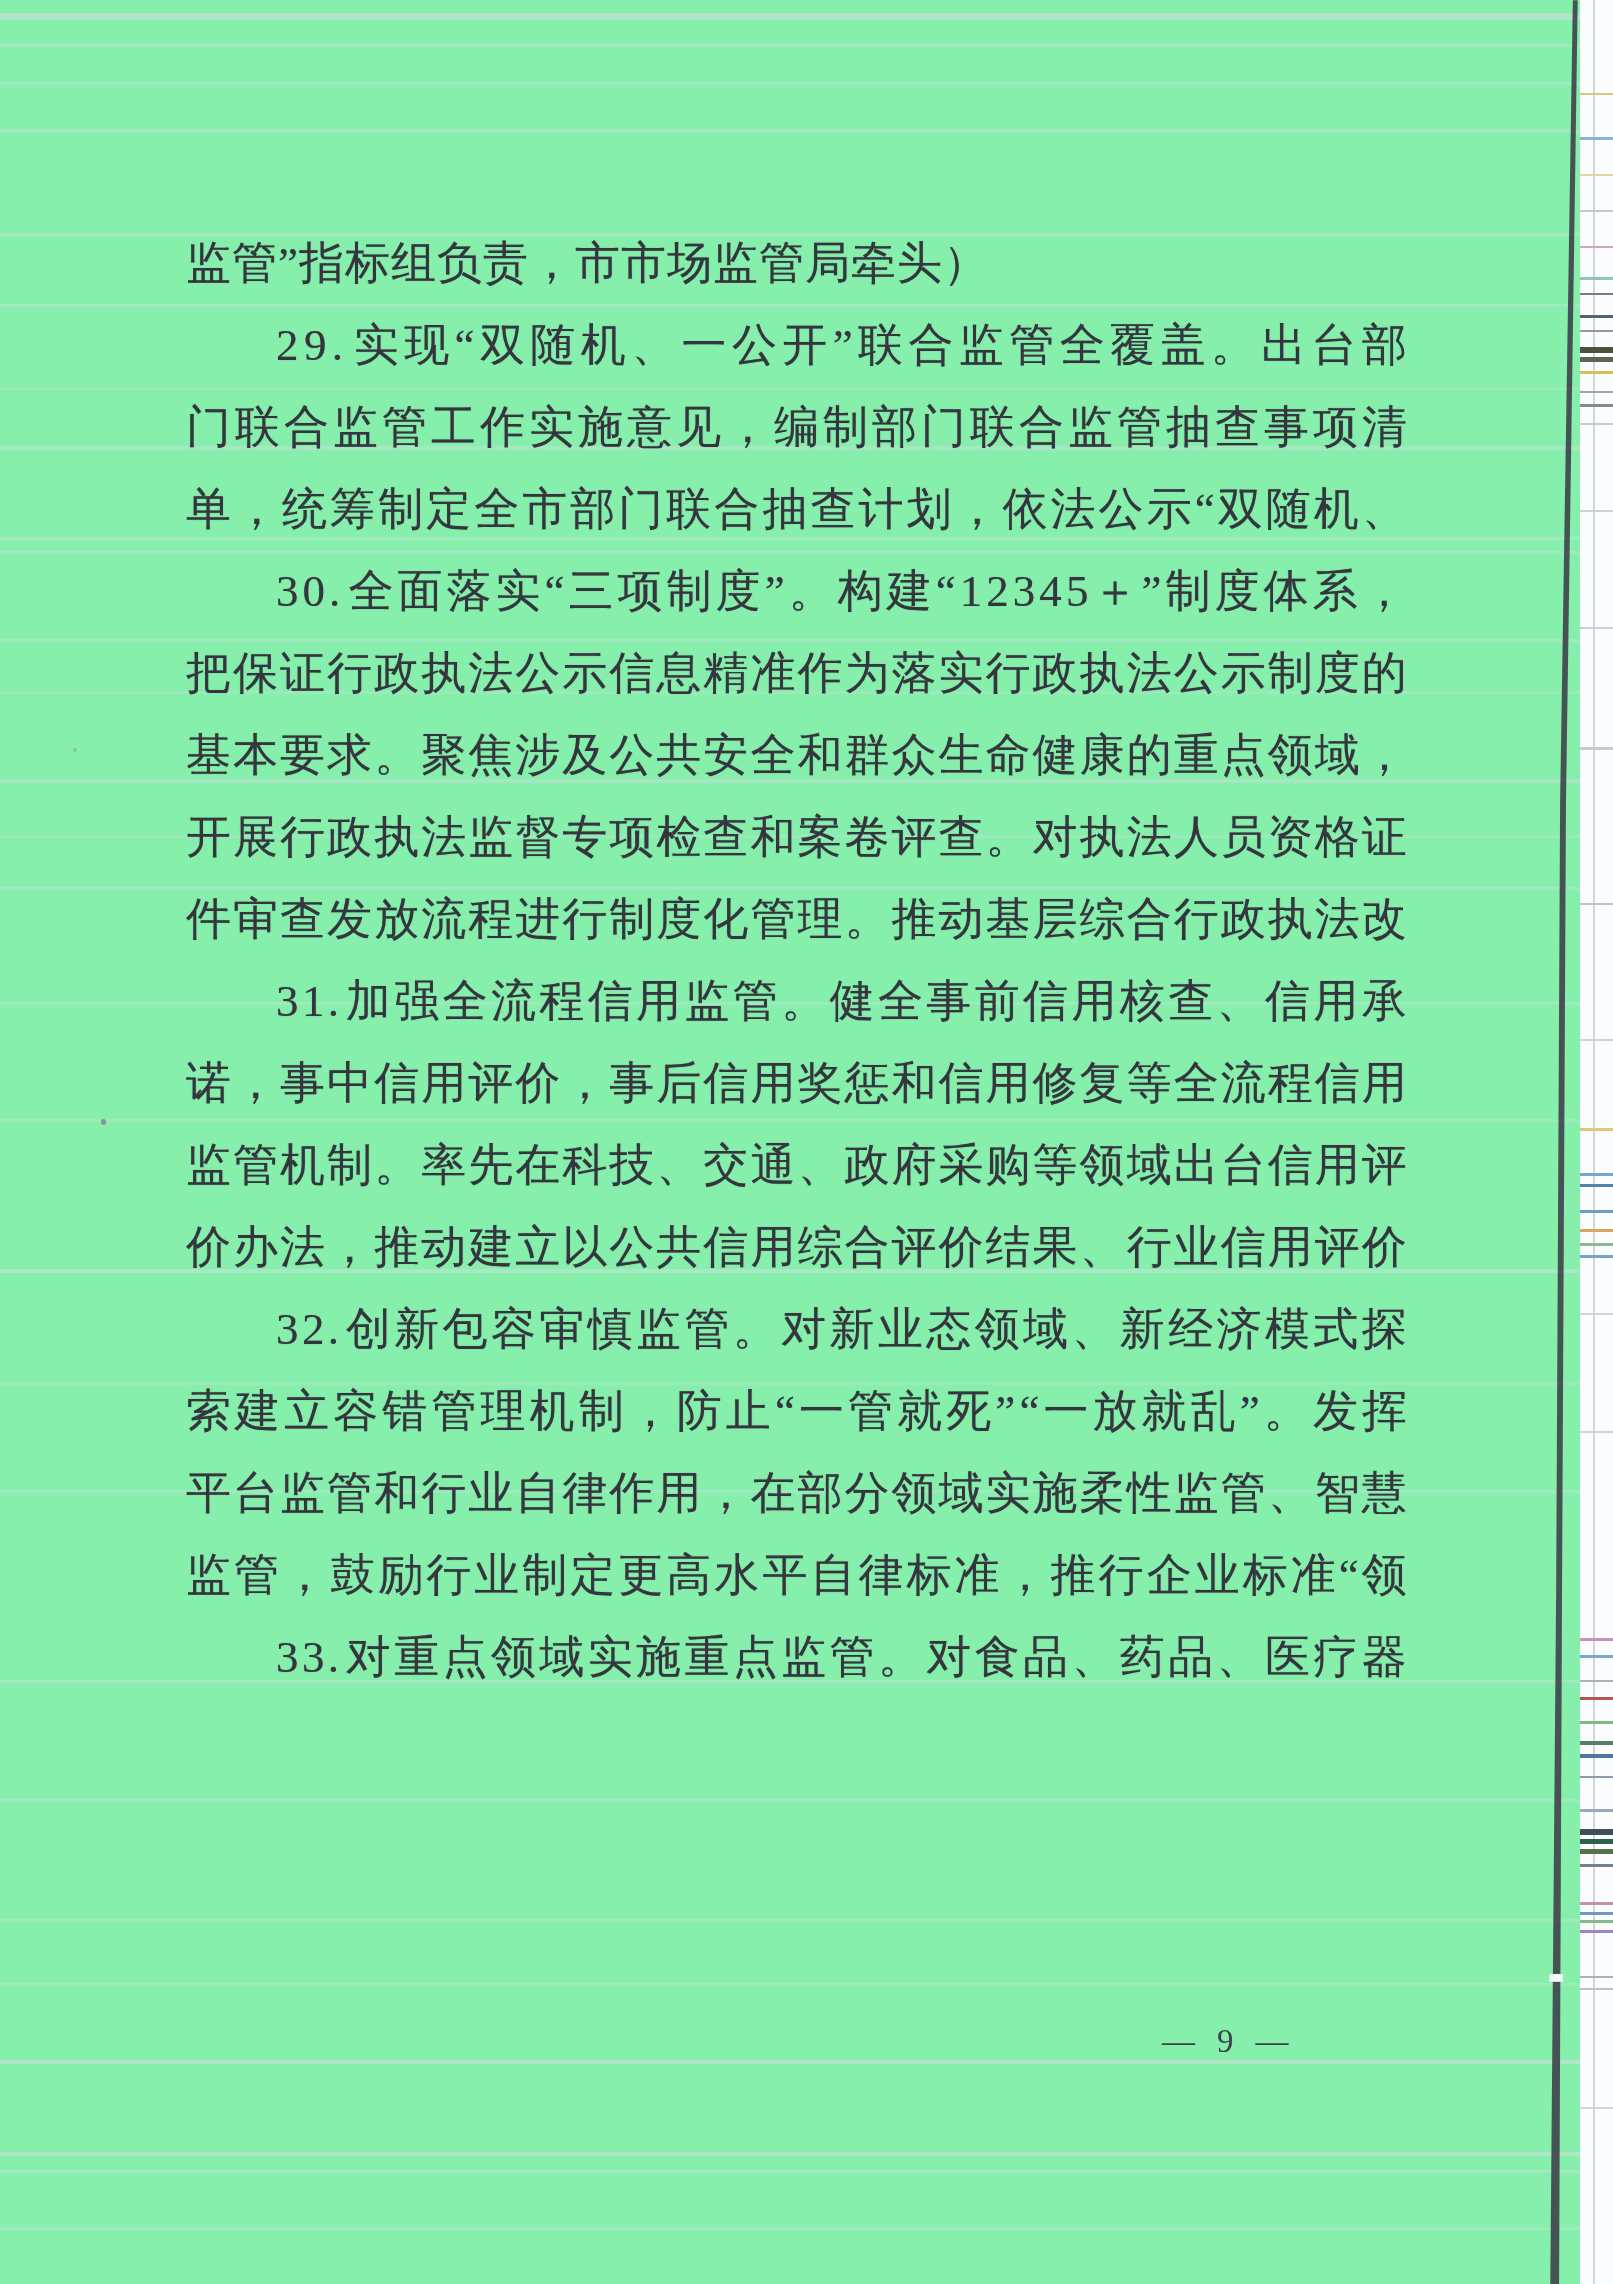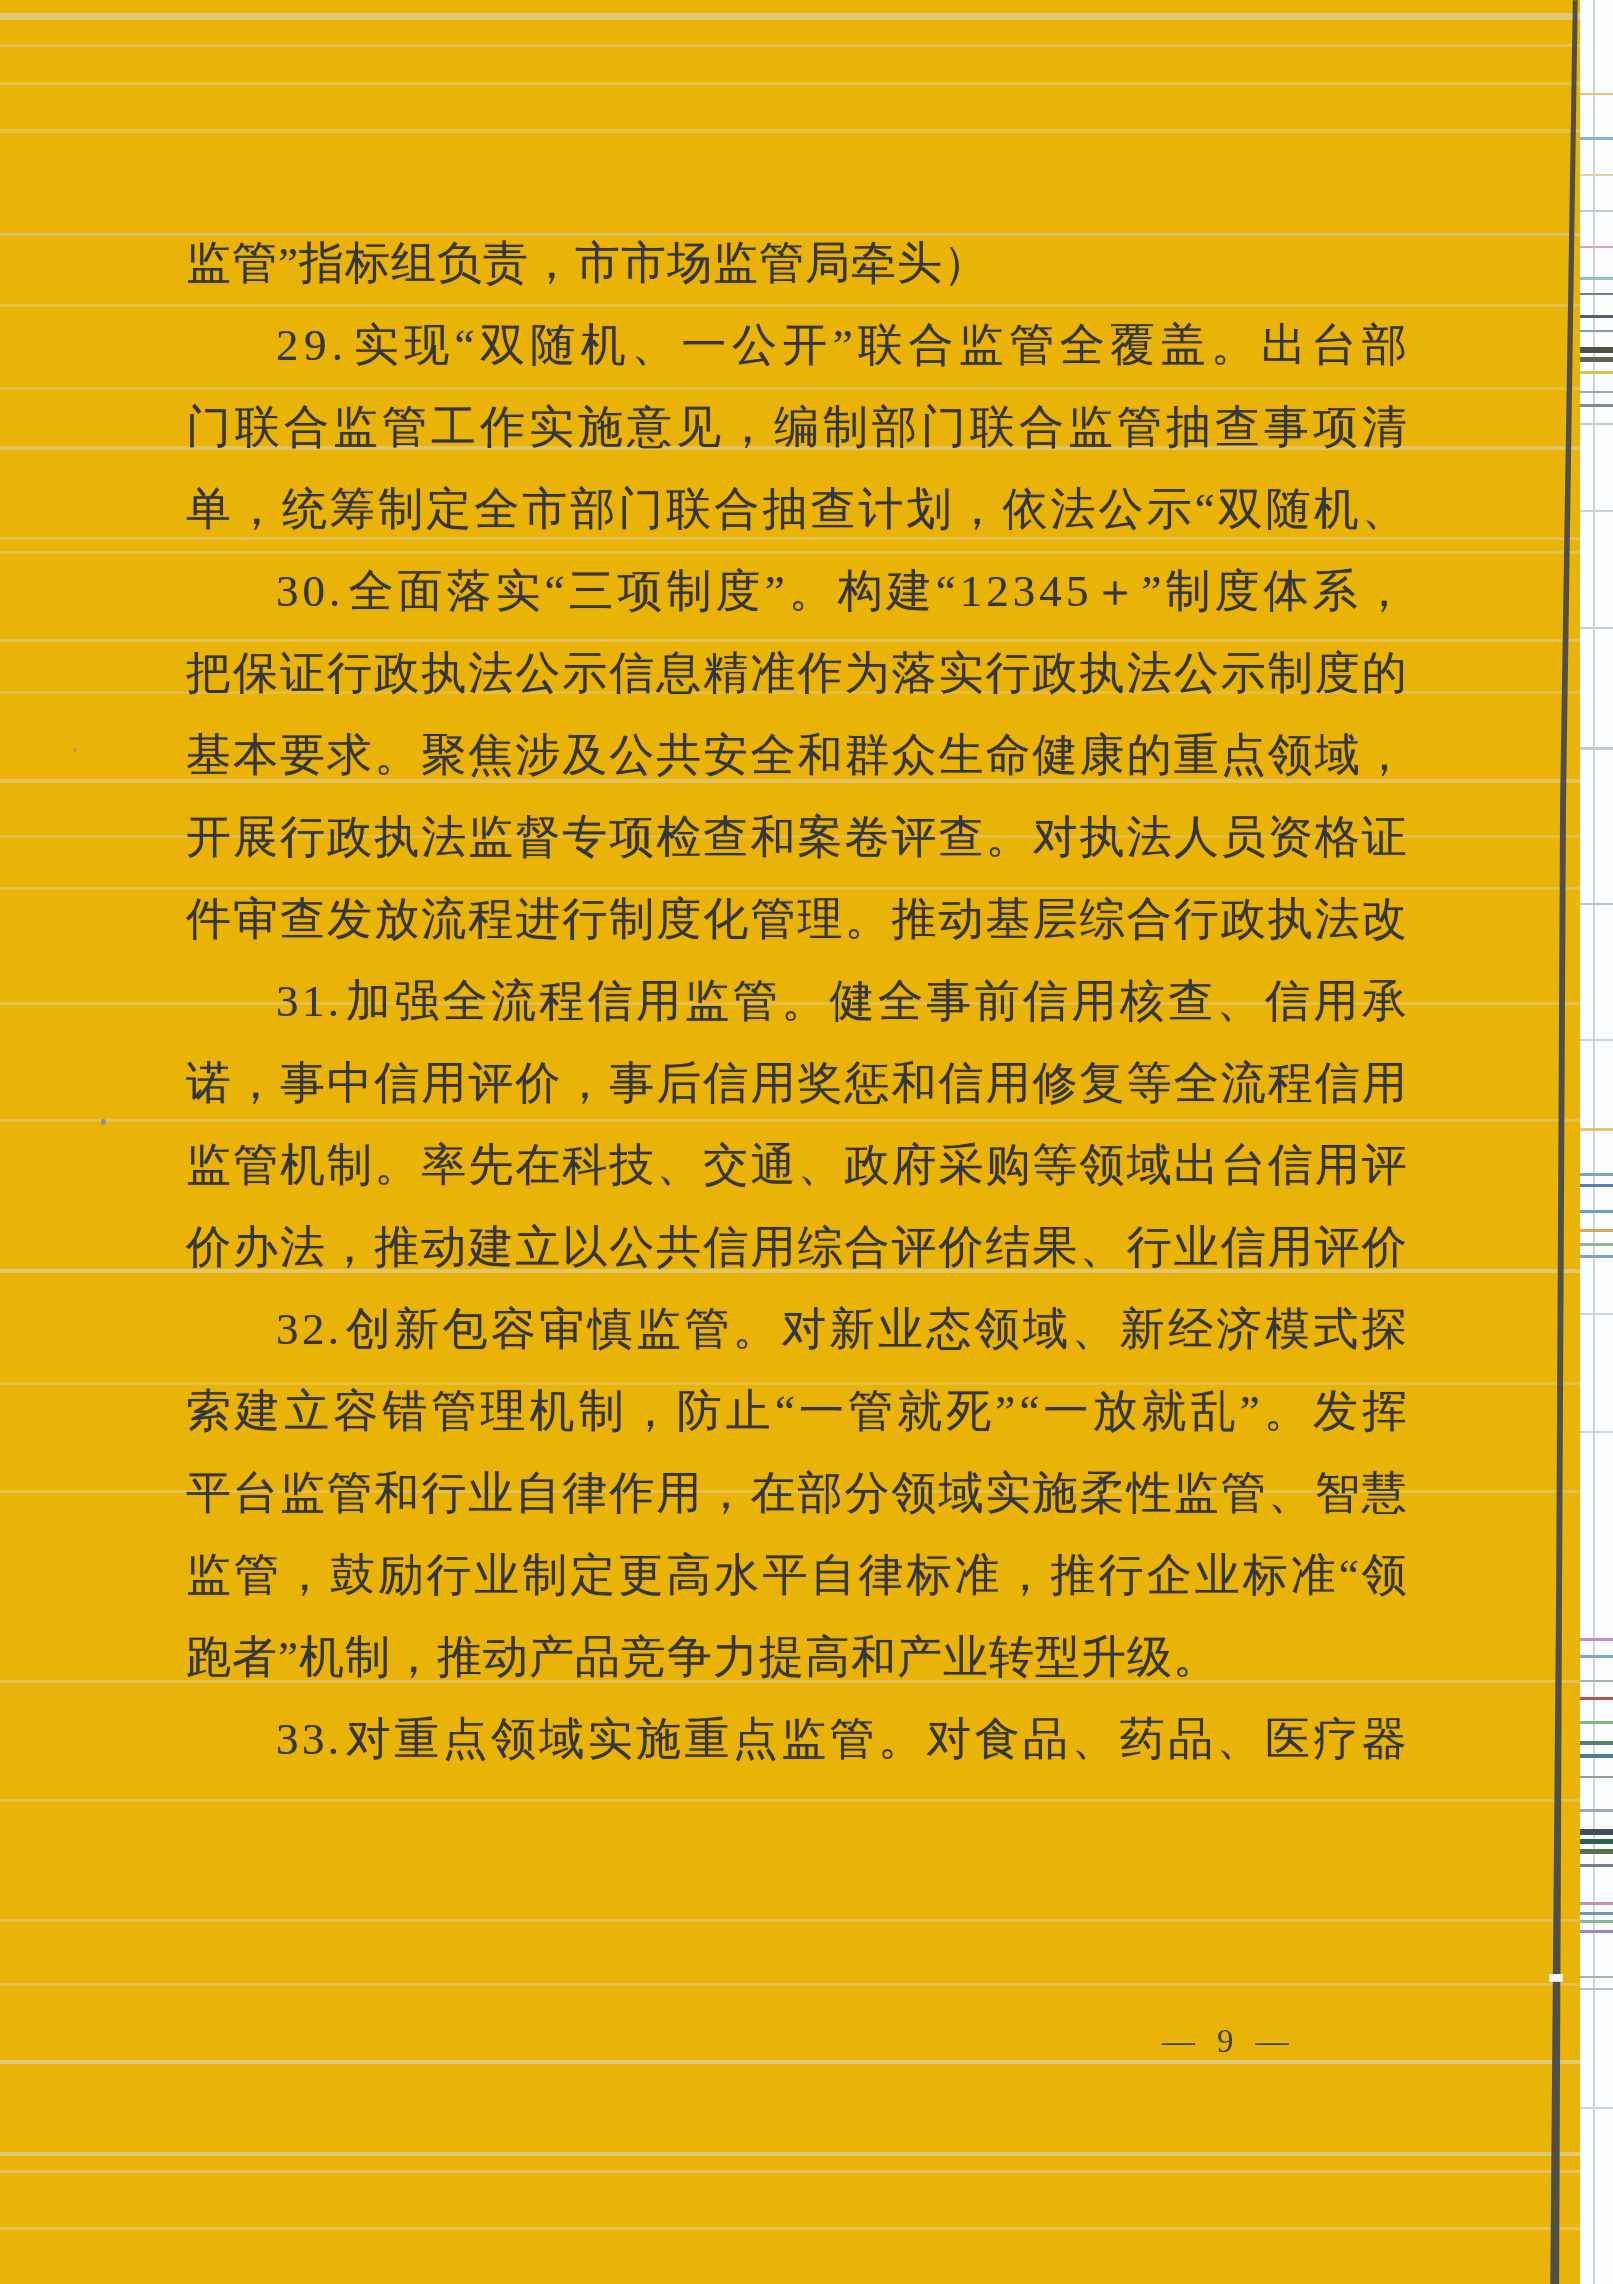--- a/index.html
+++ b/index.html
@@ -1,21 +1,21 @@
 <!DOCTYPE html>
 <html><head>
 <meta charset="utf-8">
 <style>
   html,body{margin:0;padding:0}
   body{
     width:1613px;height:2285px;position:relative;overflow:hidden;
     background:#eef1f4;
     font-family:"Liberation Serif","DejaVu Serif",serif;
   }
-  .page{position:absolute;left:0;top:0;width:1613px;height:2285px;background:#eab308}
+  .page{position:absolute;left:0;top:0;width:1613px;height:2285px;background:#86efac}
   .band{position:absolute;left:0;width:100%;background:#d7dde3;pointer-events:none}
   .text-block{
     position:absolute;left:186px;top:222px;width:1221px;
     color:#34353d;font-size:45px;
     text-shadow:0 0 1px rgba(52,54,66,.45);
   }
   .line{height:82px;white-space:nowrap}
   .line.fill{display:flex;justify-content:space-between;align-items:center}
   .line.indent{padding-left:90px}
   .line.end{line-height:82px;letter-spacing:1px}
@@ -514,21 +514,20 @@
         <span>，</span>
         <span>推</span>
         <span>行</span>
         <span>企</span>
         <span>业</span>
         <span>标</span>
         <span>准</span>
         <span>“</span>
         <span>领</span>
       </div>
-      <div class="line end">跑者”机制，推动产品竞争力提高和产业转型升级。</div>
       <div class="line fill indent">
         <span>3</span>
         <span>3</span>
         <span>.</span>
         <span> </span>
         <span>对</span>
         <span>重</span>
         <span>点</span>
         <span>领</span>
         <span>域</span>

